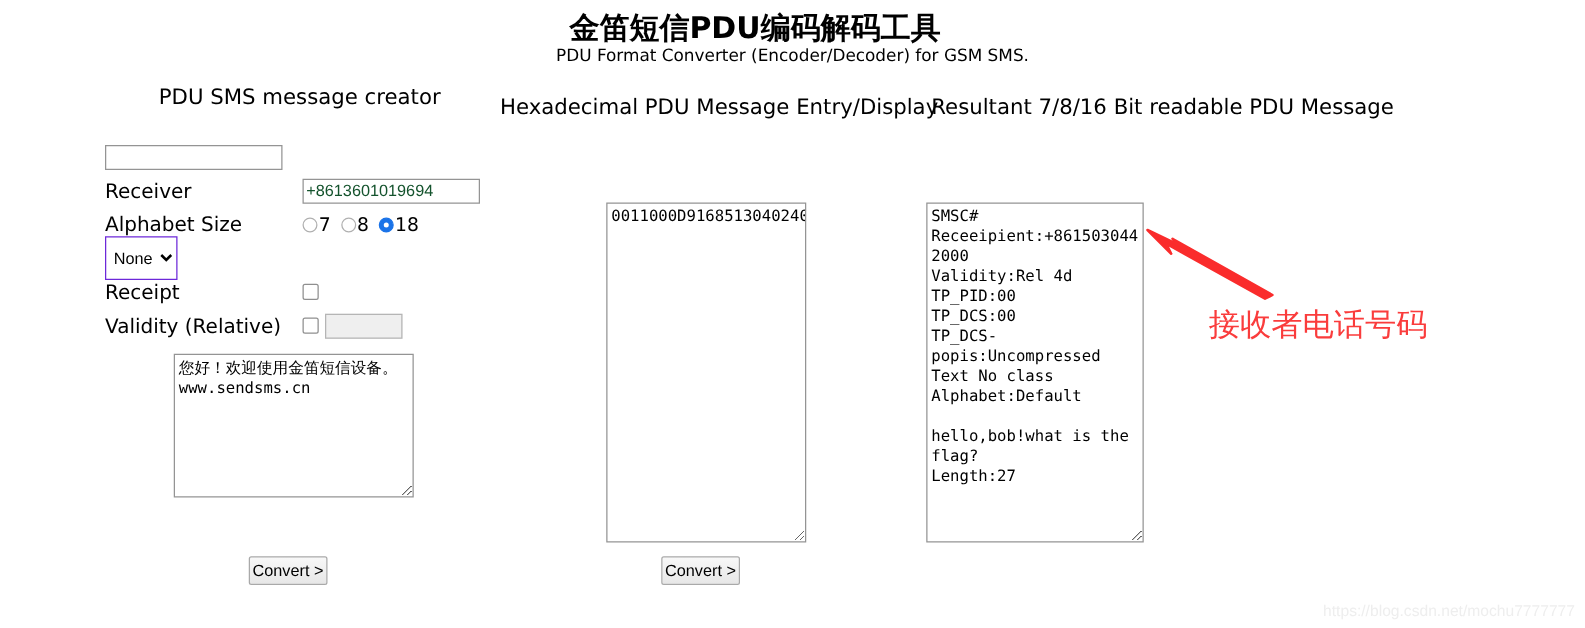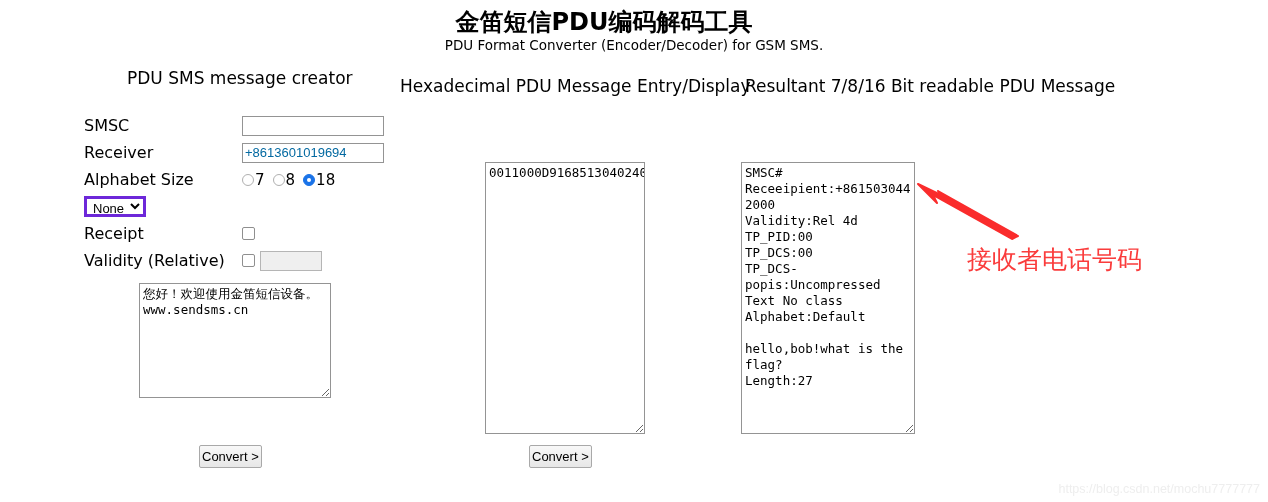--- a/index.html
+++ b/index.html
@@ -57,21 +57,21 @@
   }
   .fctl { display: flex; align-items: center; }
 
   input.txt {
     font-family: "Liberation Sans", sans-serif;
     font-size: 13px;
     height: 20px;
     padding: 1px 2px;
     border: 1px solid #949494;
     background: #fff;
-    color: #0369a1;
+    color: #14532d;
     outline: none;
   }
   input.txt.smsc { width: 142px; }
   input.txt.receiver { width: 142px; }
   input.txt.validity {
     width: 62px;
     background: #efefef;
     border: 1px solid #b5b5b5;
     color: #6d6d6d;
   }
@@ -95,22 +95,22 @@
   .cb {
     width: 13px; height: 13px;
     border: 1px solid #8f8f8f; background: #fff;
     display: inline-block; border-radius: 2px;
   }
   .cb.sp { margin-right: 5px; }
 
   select.msel {
     font-family: "Liberation Sans", sans-serif;
     font-size: 13px;
-    height: 21px;
-    border: 3px solid #6d28d9;
+    height: 35px;
+    border: 1px solid #6d28d9;
     background: #fff;
     color: #000;
     padding: 1px 2px;
   }
 
   textarea.msgbox {
     position: absolute;
     left: 139px; top: 283px;
     width: 192px; height: 115px;
     border: 1px solid #949494;
@@ -188,21 +188,20 @@
   <div class="title-cn">金笛短信PDU编码解码工具</div>
   <div class="title-en">PDU Format Converter (Encoder/Decoder) for GSM SMS.</div>
 
   <div class="col-head" id="head-creator">PDU SMS message creator</div>
   <div class="col-head" id="head-hex">Hexadecimal PDU Message Entry/Display</div>
   <div class="col-head" id="head-result">Resultant 7/8/16 Bit readable PDU Message</div>
 
   <div class="form-area">
 
     <div class="frow">
-      <div class="flabel">SMSC</div>
       <div class="fctl">
         <input class="txt smsc" type="text" value="" style="">
       </div>
     </div>
 
     <div class="frow">
       <div class="flabel">Receiver</div>
       <div class="fctl">
         <input class="txt receiver" type="text" value="+8613601019694" style="">
       </div>

